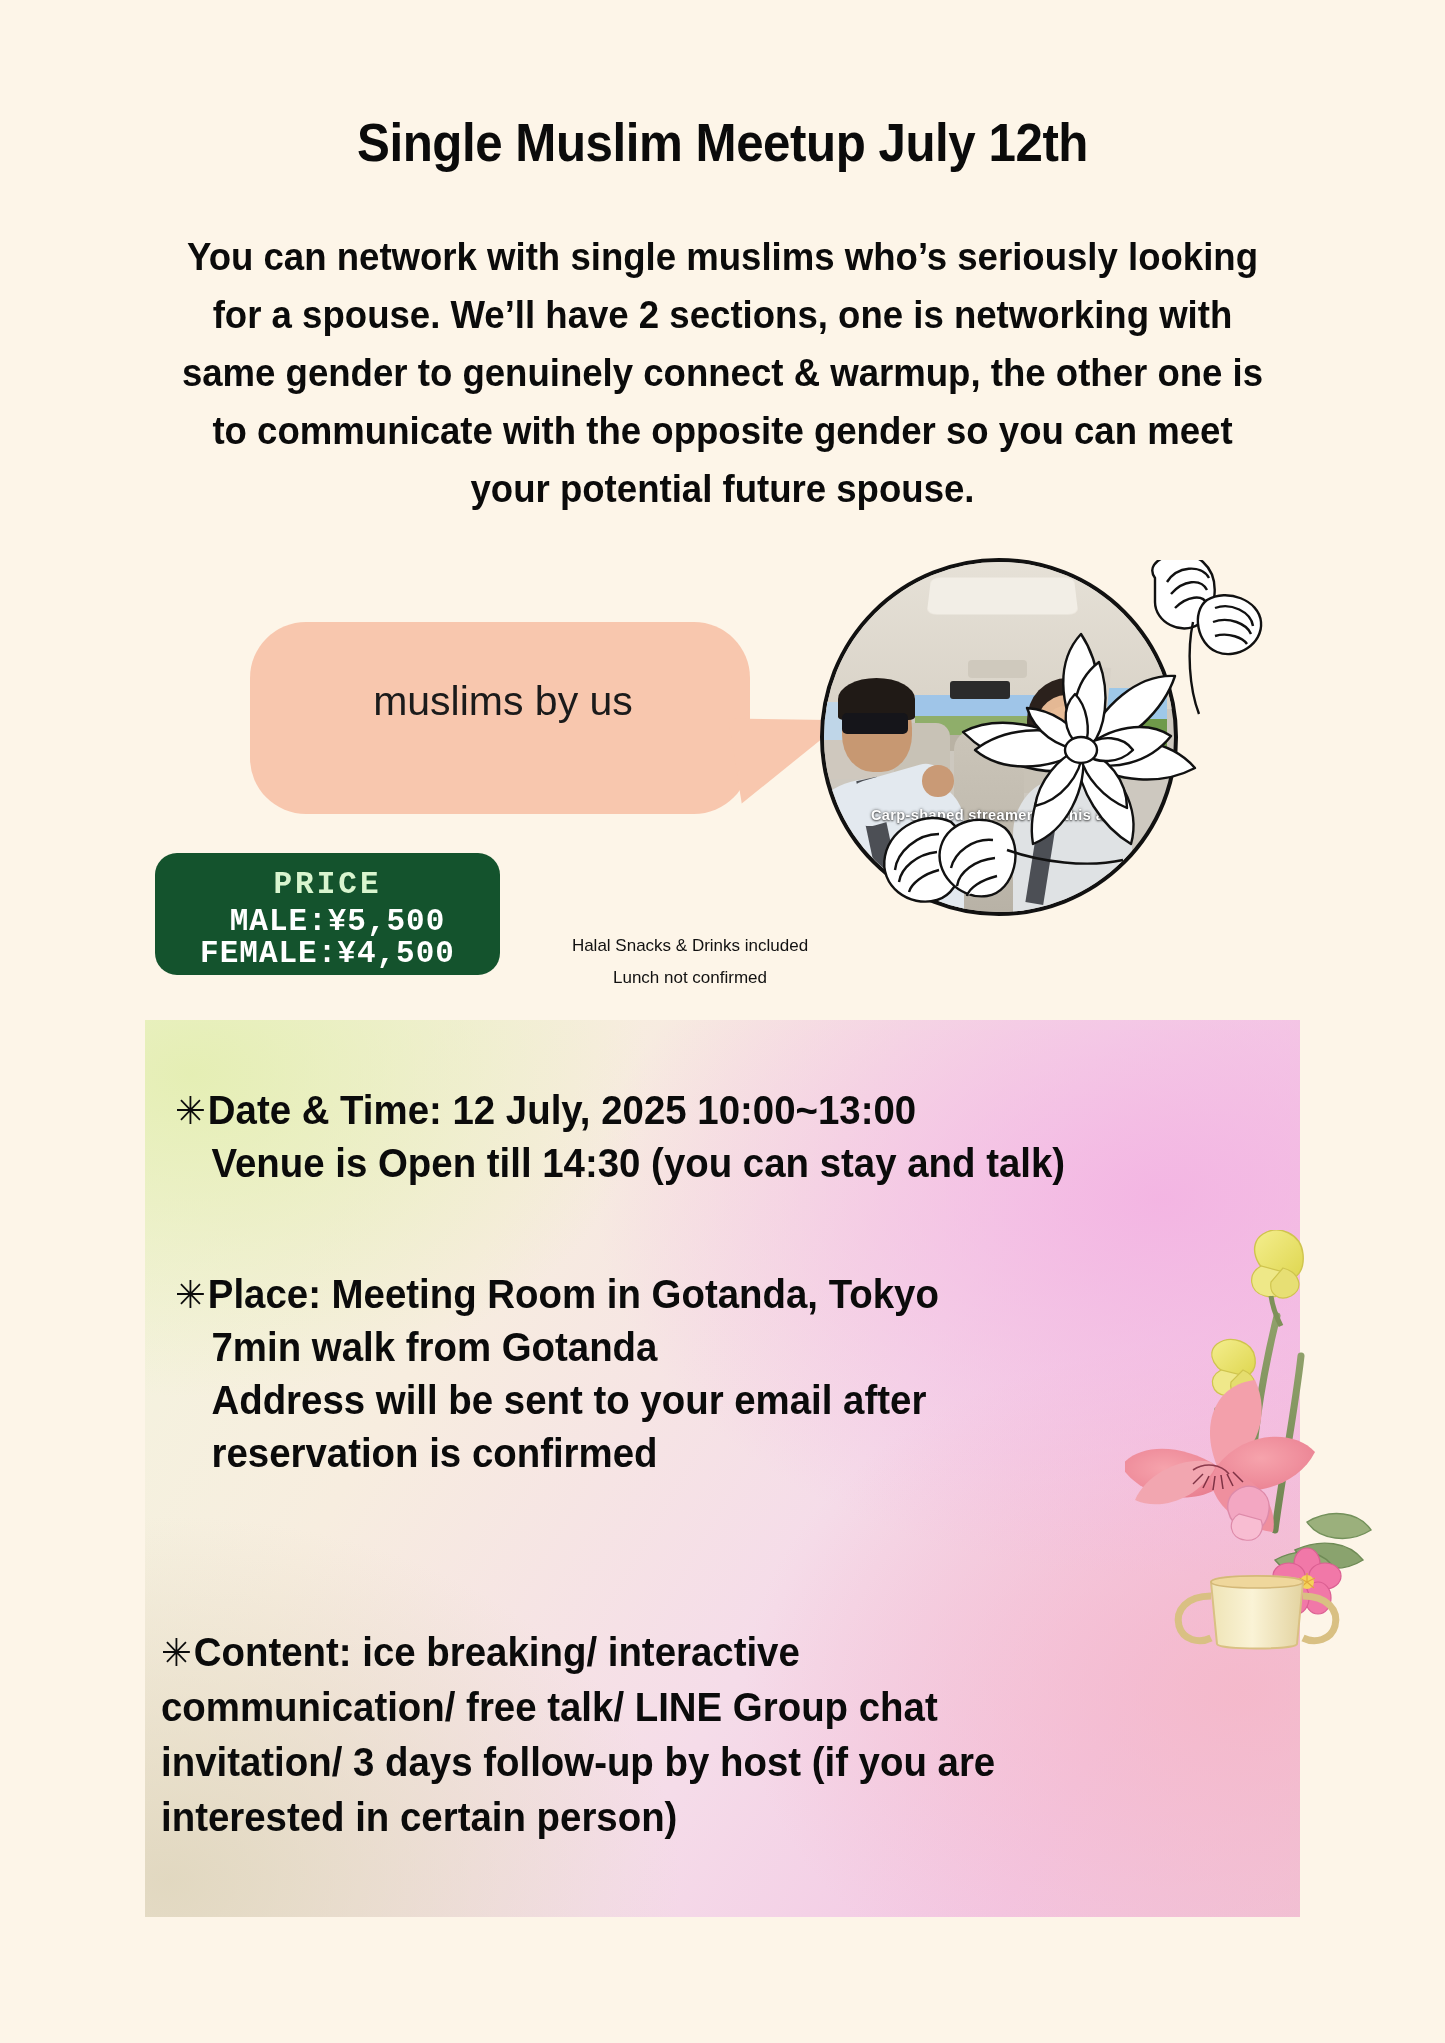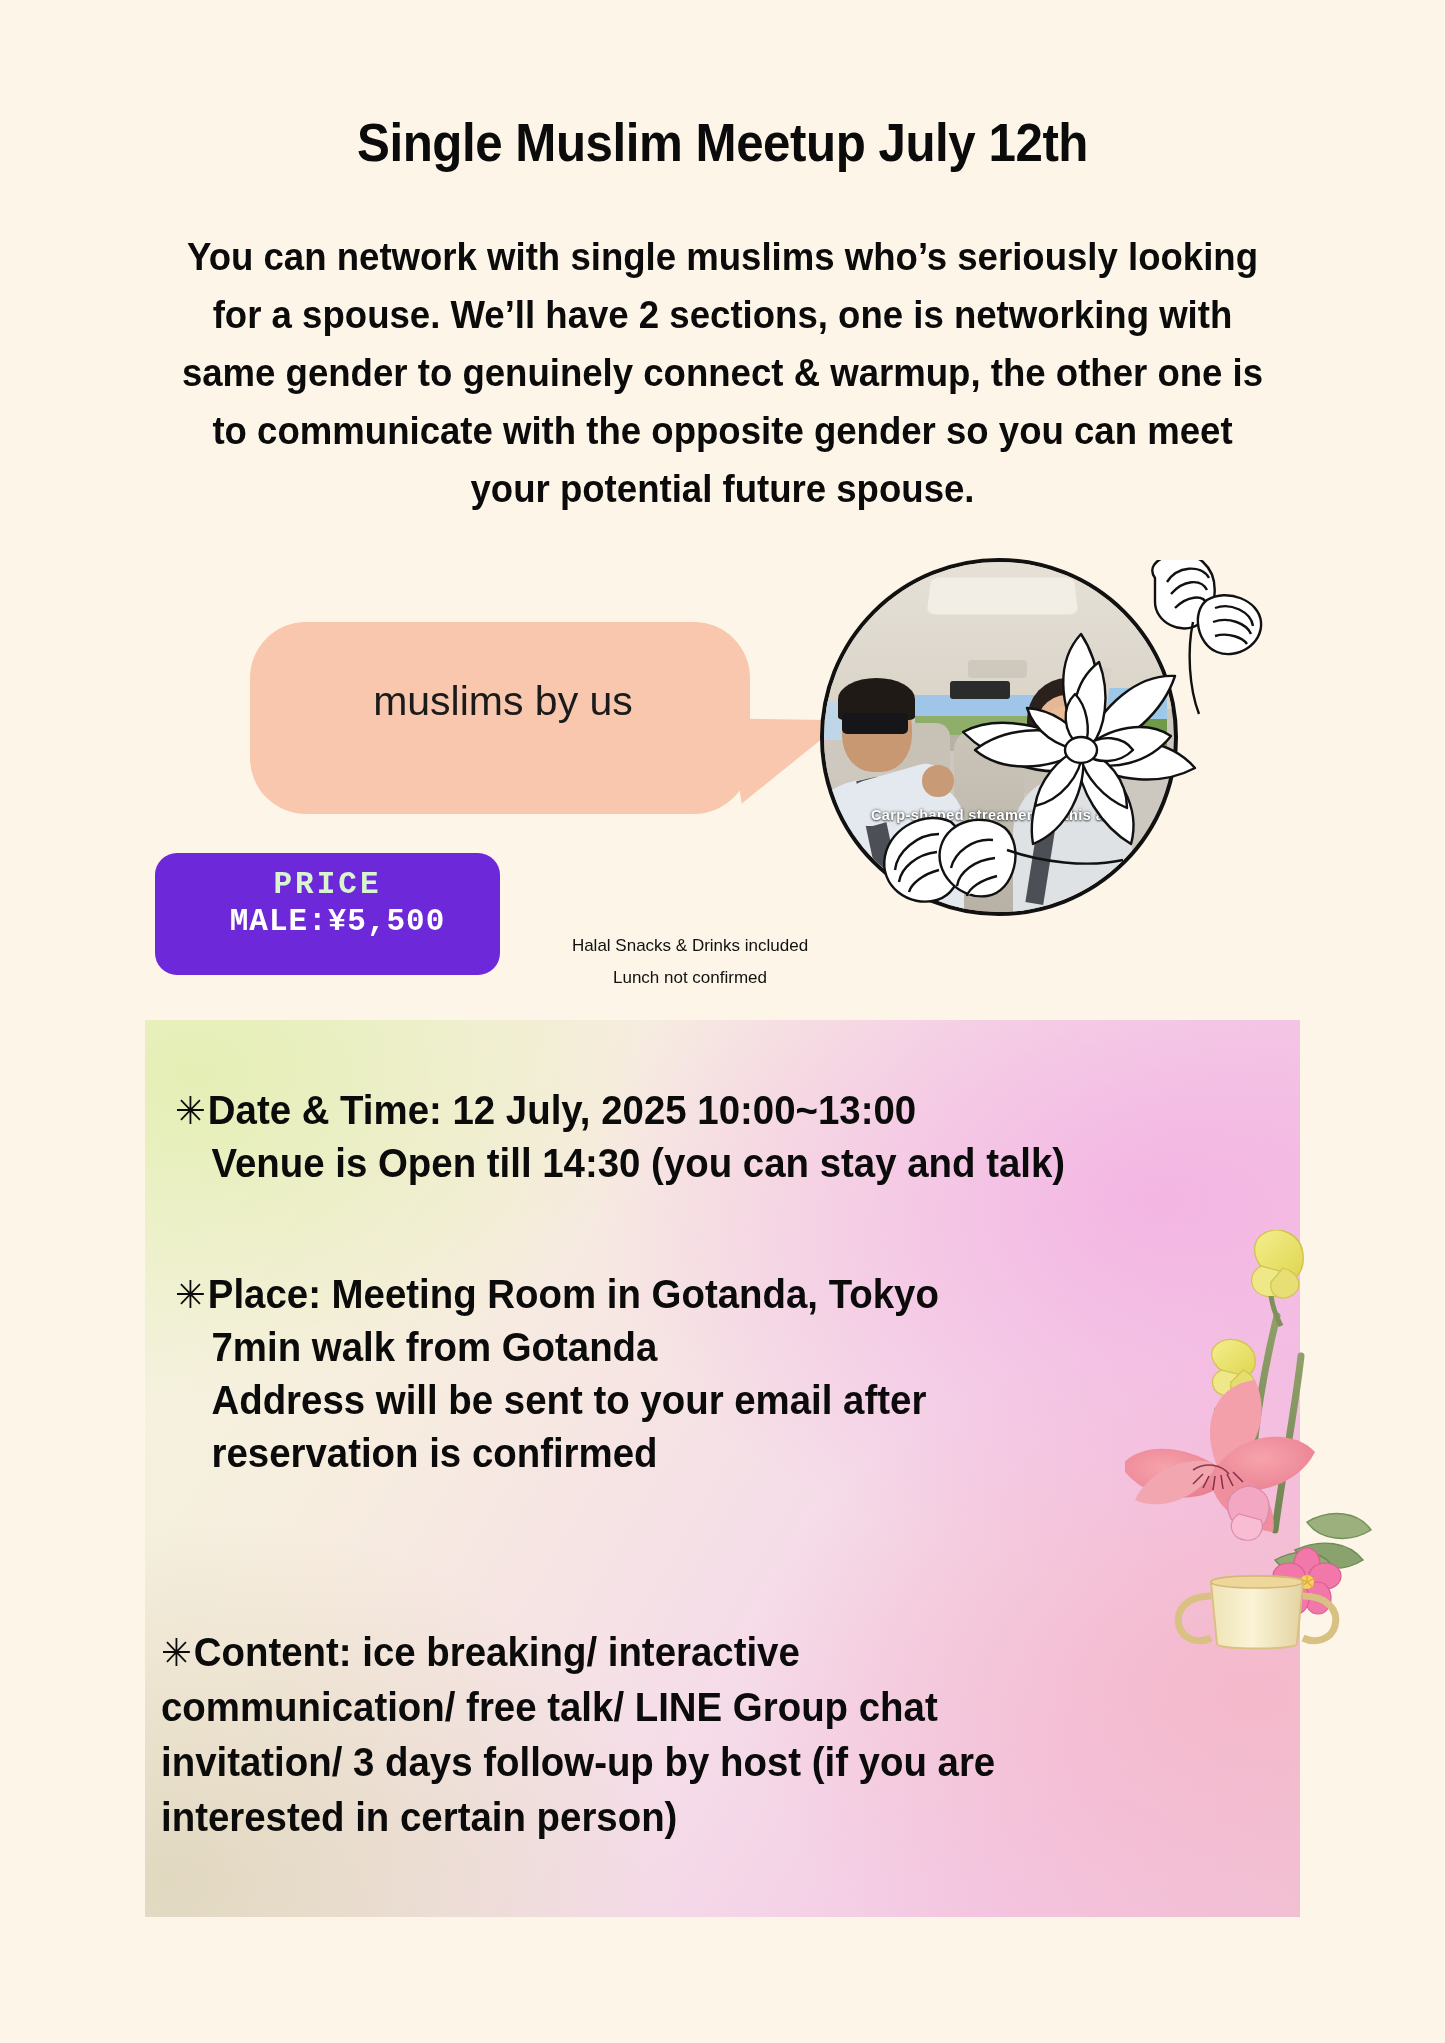--- a/index.html
+++ b/index.html
@@ -225,21 +225,21 @@
     pointer-events: none;
   }
 
   
   .price-box {
     position: absolute;
     left: 155px;
     top: 853px;
     width: 345px;
     height: 122px;
-    background: #6d28d9;
+    background: #14532d;
     border-radius: 22px;
     z-index: 2;
   }
   .price-title {
     position: absolute;
     left: 0; right: 0; top: 14px;
     text-align: center;
     font-family: "Liberation Mono", monospace;
     font-weight: bold;
     font-size: 31px;
@@ -420,20 +420,21 @@
       <path d="M84 274 C62 274 42 292 40 310 M82 292 C62 294 46 308 44 322 M84 310 C68 314 56 324 54 332"></path>
       <path d="M150 268 C128 252 94 260 86 286 C78 312 104 340 132 336 C160 332 170 286 150 268 Z"></path>
       <path d="M138 280 C118 278 100 292 96 308 M140 298 C120 300 104 312 102 326 M142 316 C126 320 114 328 112 336"></path>
       <path d="M152 290 C186 302 232 308 268 300" fill="none"></path>
     </g>
   </svg>
 
   <div class="price-box">
     <div class="price-title">PRICE</div>
     <div class="price-line price-male">MALE:¥5,500</div>
+    <div class="price-line price-female">FEMALE:¥4,500</div>
   </div>
 
   <div class="snacks">
     <div>Halal Snacks &amp; Drinks included</div>
     <div>Lunch not confirmed</div>
   </div>
 
   <div class="panel">
     <div class="panel-inner">
 

